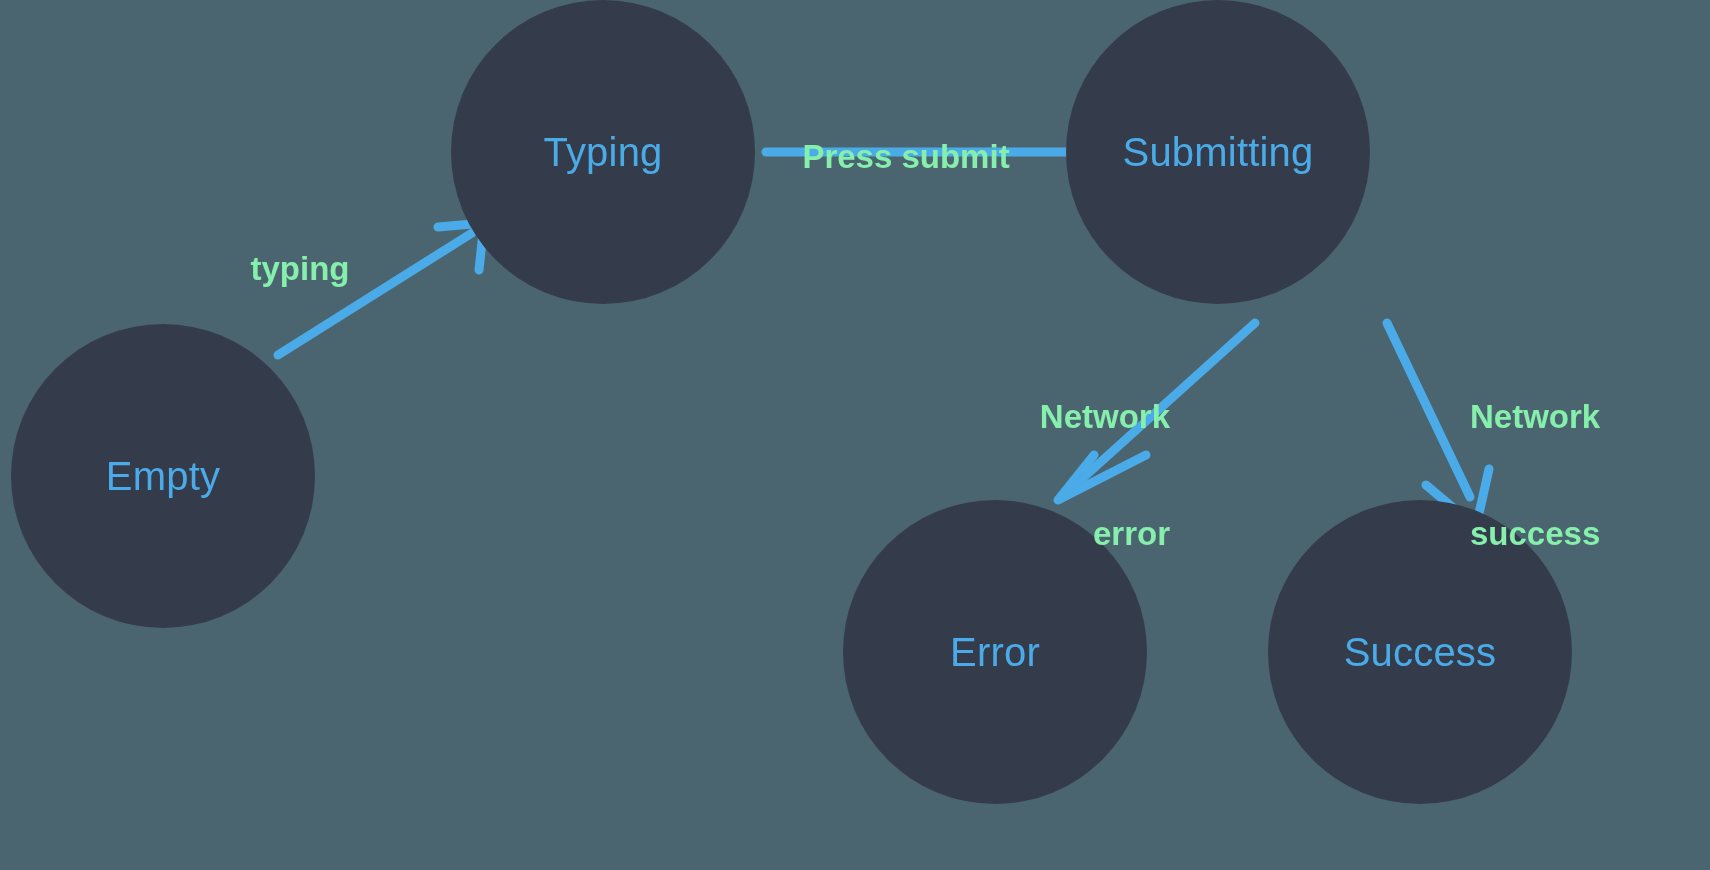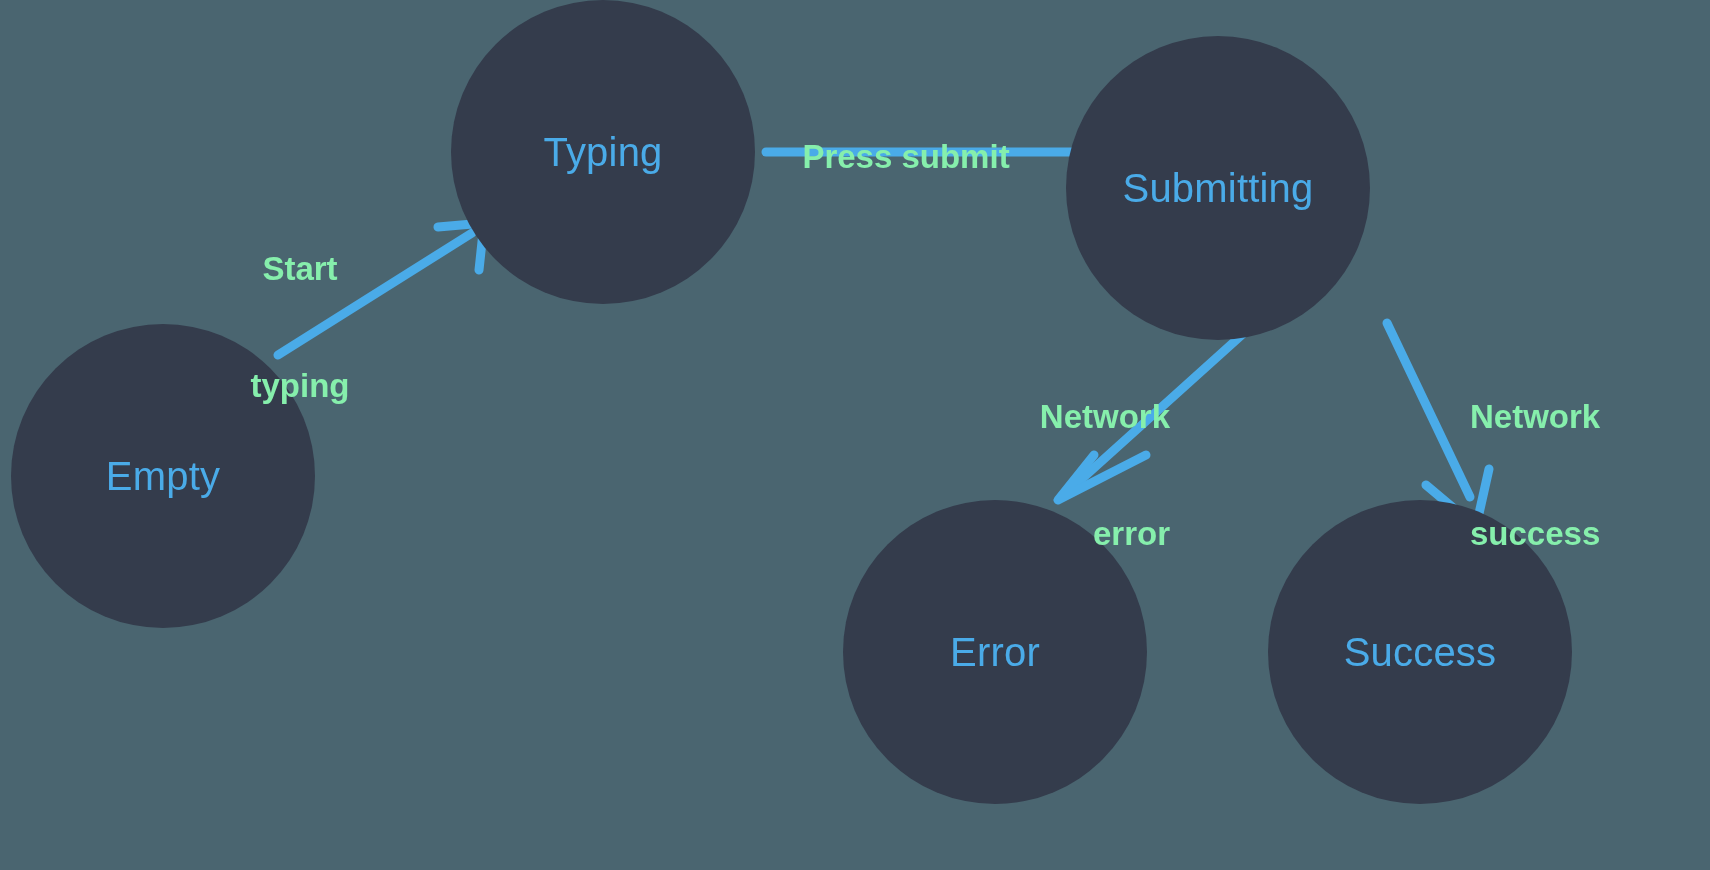--- a/index.html
+++ b/index.html
@@ -81,34 +81,33 @@
   </svg>
 
   <div class="node" style="left:11px; top:324px; width:304px; height:304px;">
     <span class="node-label">Empty</span>
   </div>
 
   <div class="node" style="left:451px; top:0px; width:304px; height:304px;">
     <span class="node-label">Typing</span>
   </div>
 
-  <div class="node" style="left:1066px; top:0px; width:304px; height:304px;margin-top:36px;">
+  <div class="node" style="left:1066px; top:0px; width:304px; height:304px;">
     <span class="node-label">Submitting</span>
   </div>
 
   <div class="node" style="left:843px; top:500px; width:304px; height:304px;">
     <span class="node-label">Error</span>
   </div>
 
   <div class="node" style="left:1268px; top:500px; width:304px; height:304px;">
     <span class="node-label">Success</span>
   </div>
 
   <div class="edge-label align-center" style="left:204px; top:172px; width:192px;">
-    <div>Start</div>
     <div>typing</div>
   </div>
 
   <div class="edge-label align-center" style="left:746px; top:60px; width:320px;">
     <div>Press submit</div>
   </div>
 
   <div class="edge-label align-right" style="left:910px; top:320px; width:260px;">
     <div>Network</div>
     <div>error</div>

